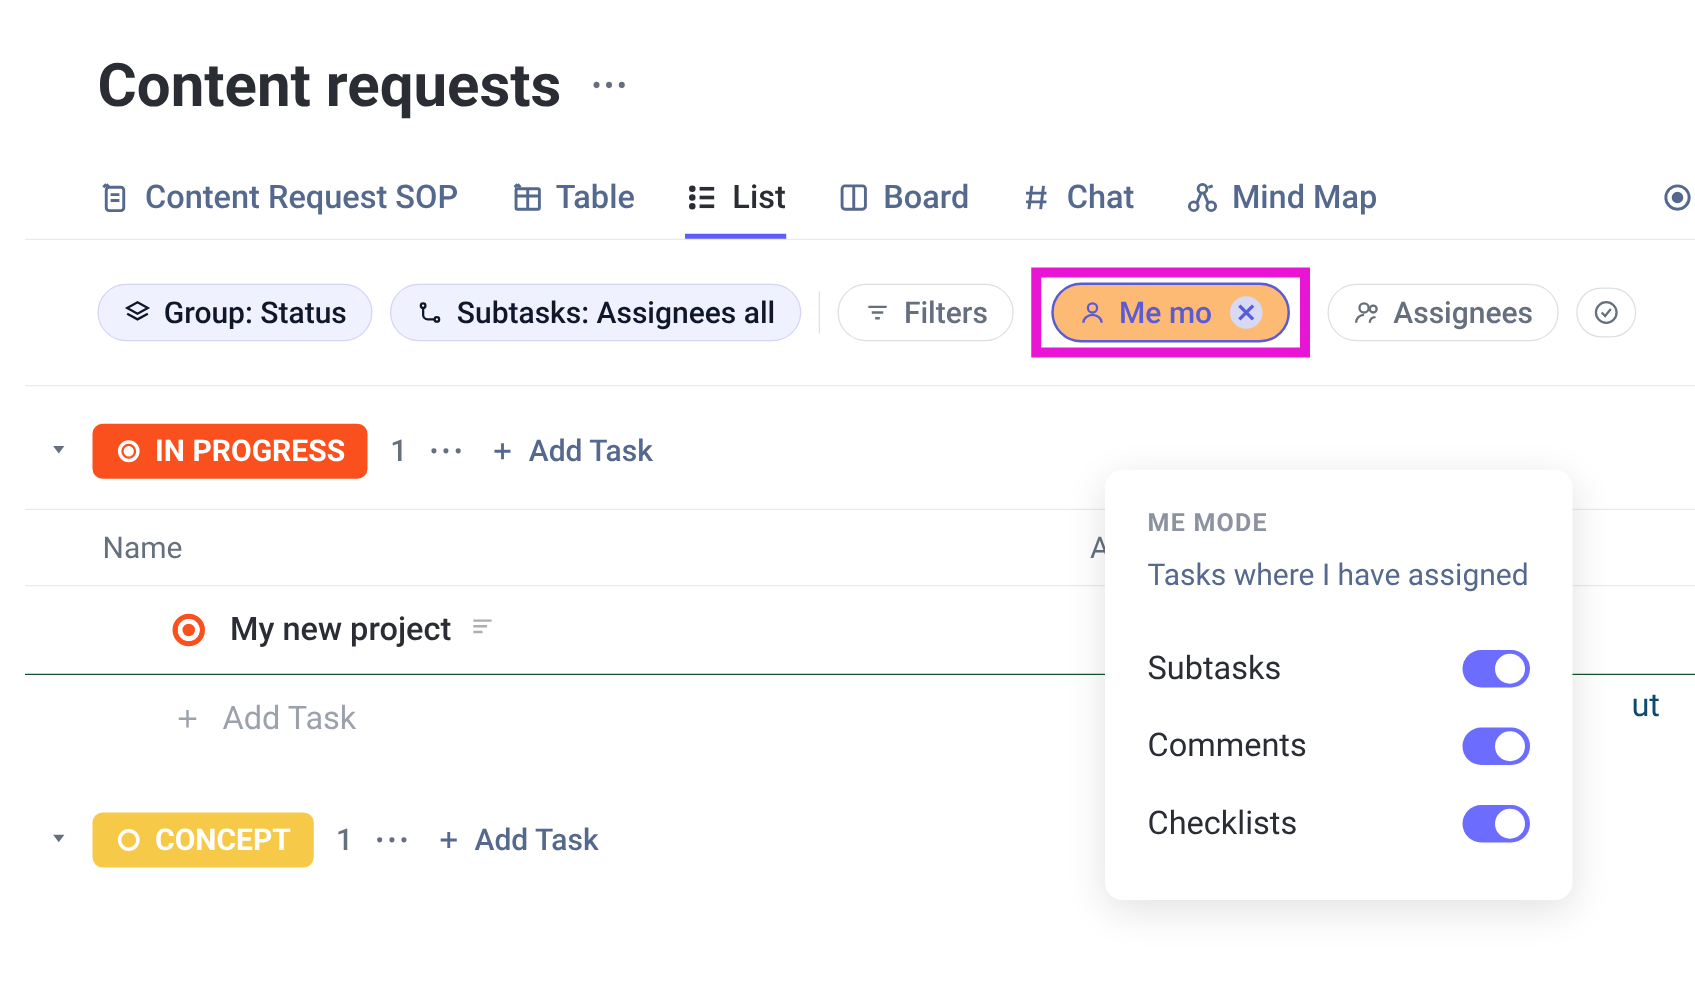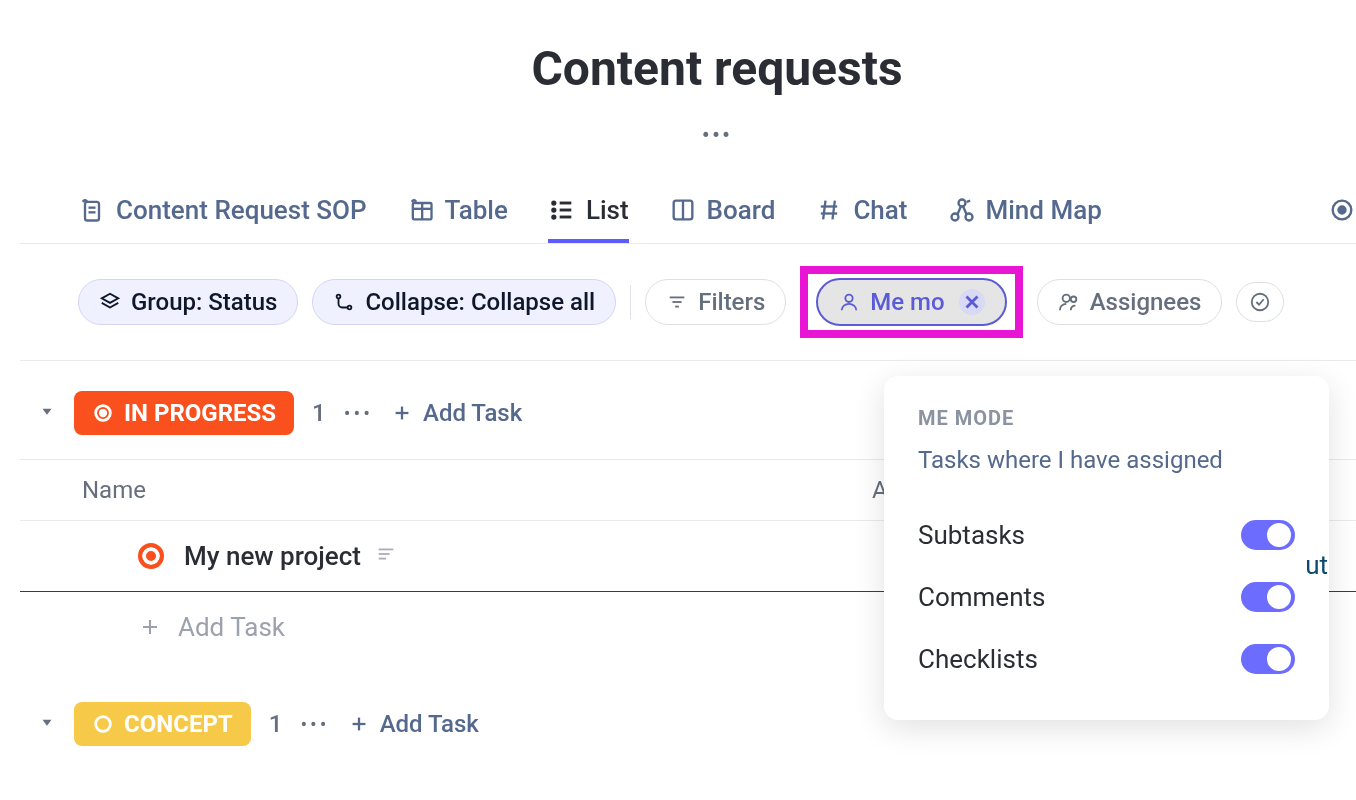--- a/index.html
+++ b/index.html
@@ -3,21 +3,21 @@
 <meta charset="utf-8">
 <style>
 * { box-sizing: border-box; margin: 0; padding: 0; }
 body {
   font-family: -apple-system, BlinkMacSystemFont, "Segoe UI", Roboto, sans-serif;
   background: #fff;
   color: #2a2e34;
   overflow: hidden;
 }
 .container { padding: 40px 0 0 20px; }
-.header { display: flex; align-items: center; gap: 24px; padding-left: 58px; margin-bottom: 46px; flex-direction: column; }
+.header { display: flex; align-items: center; gap: 24px; padding-left: 58px; margin-bottom: 46px; }
 .title { font-size: 48px; font-weight: 700; color: #2a2e34; }
 .more-icon { color: #656f7d; font-size: 24px; letter-spacing: 2px; cursor: pointer; }
 .tabs {
   display: flex; align-items: center; gap: 40px;
   padding-left: 58px; padding-bottom: 18px;
   border-bottom: 1px solid #e8eaed;
   text-align: right;
 }
 .tab { display: flex; align-items: center; gap: 10px; color: #54698d; font-size: 26px; font-weight: 500; cursor: pointer; position: relative; }
 .tab.active { color: #2a2e34; }
@@ -30,21 +30,21 @@
   display: flex; align-items: center; gap: 14px;
   padding: 22px 0 22px 58px; border-bottom: 1px solid #e8eaed;
 }
 .chip {
   display: flex; align-items: center; gap: 10px;
   padding: 8px 20px; border-radius: 24px; font-size: 24px;
   font-weight: 500; cursor: pointer; white-space: nowrap;
 }
 .chip-purple { background: #f0f1ff; color: #0f172a; border: 1.5px solid #d4d4f7; }
 .chip-outline { background: #fff; color: #656f7d; border: 1.5px solid #dcdfe4; }
-.chip-active { background: #e5e5e5; color: #5b5bd6; border: 2px solid #5b5bd6; }
+.chip-active { background: #fdba74; color: #5b5bd6; border: 2px solid #5b5bd6; }
 .chip svg { width: 22px; height: 22px; flex-shrink: 0; }
 .divider { width: 1px; height: 34px; background: #e0e1e6; }
 .highlight-box {
   border: 8px solid #e815d5; padding: 4px 8px;
   display: flex; align-items: center;
 }
 .close-x {
   width: 26px; height: 26px; border-radius: 50%;
   background: #d8d9f5; display: flex; align-items: center;
   justify-content: center; margin-left: 4px;
@@ -85,21 +85,21 @@
 .task-status-dot.filled { box-shadow: inset 0 0 0 4px #fff; background: #f9501d; }
 .task-name { font-size: 26px; color: #2a2e34; font-weight: 500; flex: 0 0 520px; display:flex; align-items:center; gap:14px;}
 .task-desc-icon svg { width: 22px; height: 22px; color: #abaeb5; }
 .add-task-row {
   display: flex; align-items: center; gap: 16px;
   padding: 20px 0 20px 118px; color: #9ca2ad; font-size: 26px;
   cursor: pointer;
 }
 .popover {
   position: absolute; top: 376px; left: 884px;
-  width: 445px; background: #fff; border-radius: 14px;
+  width: 374px; background: #fff; border-radius: 14px;
   box-shadow: 0 8px 32px rgba(0,0,0,0.12);
   padding: 30px 34px;
 }
 .popover-title { color: #8b93a1; font-size: 20px; font-weight: 700; letter-spacing: 1px; margin-bottom: 16px; }
 .popover-subtitle { color: #54698d; font-size: 24px; margin-bottom: 30px; }
 .toggle-row {
   display: flex; align-items: center; justify-content: space-between;
   padding: 16px 0; font-size: 26px; color: #2a2e34;
 }
 .toggle {
@@ -194,21 +194,21 @@
           <polyline points="3 13 12 18 21 13"></polyline>
         </svg>
       <span>Group: Status</span>
     </div>
     <div class="chip chip-purple">
       <svg viewBox="0 0 24 24" fill="none" stroke="currentColor" stroke-width="2">
           <circle cx="6" cy="6" r="2"></circle>
           <circle cx="18" cy="18" r="2"></circle>
           <path d="M6 8v6a4 4 0 0 0 4 4h6"></path>
         </svg>
-      <span>Collapse: Collapse all</span>
+      <span>Subtasks: Assignees all</span>
     </div>
     <div class="divider"></div>
     <div class="chip chip-outline">
       <svg viewBox="0 0 24 24" fill="none" stroke="currentColor" stroke-width="2">
           <line x1="4" y1="7" x2="20" y2="7"></line>
           <line x1="7" y1="12" x2="17" y2="12"></line>
           <line x1="10" y1="17" x2="14" y2="17"></line>
         </svg>
       <span>Filters</span>
     </div>

